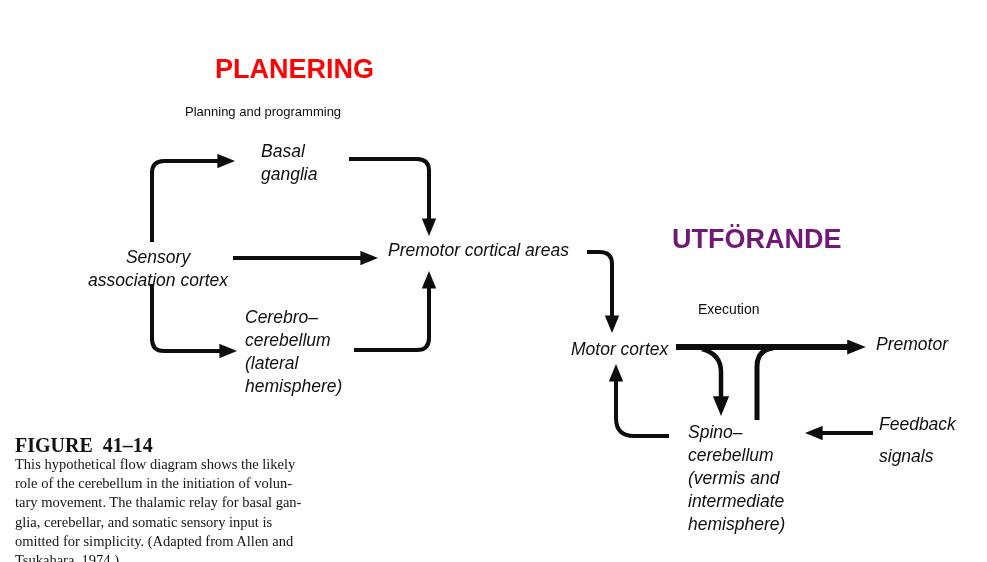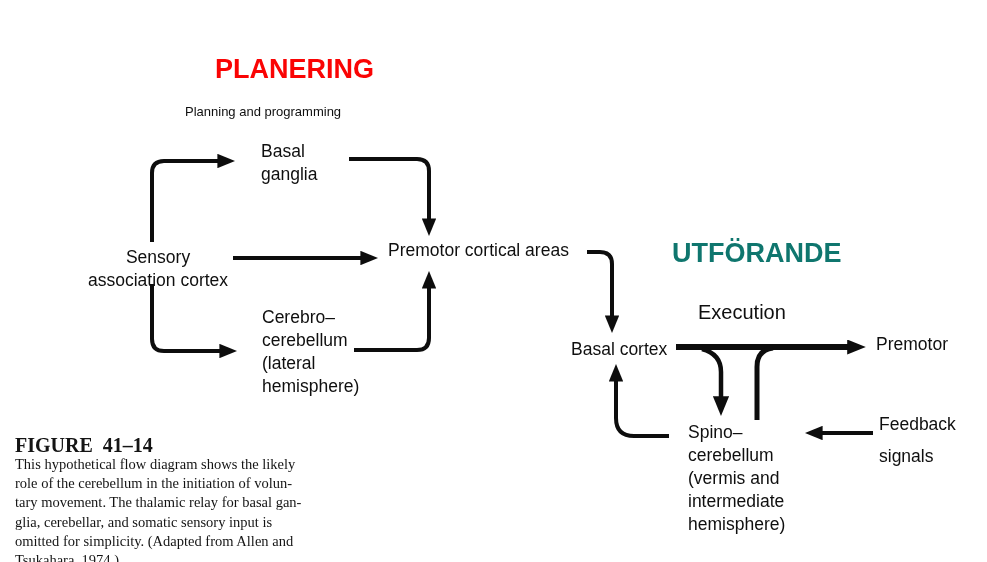--- a/index.html
+++ b/index.html
@@ -16,24 +16,25 @@
     font-size:27px;
     letter-spacing:0px;
     line-height:27px;
     white-space:nowrap;
   }
   .node{
     color:#0f0f0f;
     font-size:17.5px;
     line-height:23px;
     white-space:pre-line;
+    font-style:italic;
   }
   .phase{
     color:#0f0f0f;
-    font-size:20px;
+    font-size:14px;
     white-space:nowrap;
   }
   #arrows{position:absolute;left:0;top:0;}
   .caption{
     font-family:"Liberation Serif", serif;
     color:#141414;
     width:318px;
   }
   .caption-title{
     font-weight:bold;
@@ -70,35 +71,35 @@
       <path d="M587,252 L600,252 Q612,252 612,264 L612,317" stroke-width="4" marker-end="url(#ah)"></path>
       <path d="M676,347 L849,347" stroke-width="6" marker-end="url(#ahb)"></path>
       <path d="M702,349 Q721,354 721,372 L721,398" stroke-width="4.5" marker-end="url(#ah)"></path>
       <path d="M757,420 L757,367 Q757,350 773,348" stroke-width="5"></path>
       <path d="M669,436 L634,436 Q616,436 616,418 L616,380" stroke-width="4" marker-end="url(#ah)"></path>
       <path d="M873,433 L821,433" stroke-width="4" marker-end="url(#ah)"></path>
     </g>
   </svg>
 
   <div class="abs overlay-label" style="left: 215px; top: 56px; color: rgb(250, 4, 4);">PLANERING</div>
-  <div class="abs overlay-label" style="left: 672px; top: 240px; color: #0f766e;">UTFÖRANDE</div>
+  <div class="abs overlay-label" style="left: 672px; top: 226px; color: #701a75;">UTFÖRANDE</div>
 
   <div class="abs phase" style="left:185px;top:104px;font-size:13px;">Planning and programming</div>
   <div class="abs phase" style="left:698px;top:301px;">Execution</div>
 
   <div class="abs node" style="left:261px;top:140px;">Basal
 ganglia</div>
   <div class="abs node" style="left:88px;top:246px;text-align:center;">Sensory
 association cortex</div>
-  <div class="abs node" style="left:262px;top:306px;">Cerebro–
+  <div class="abs node" style="left:245px;top:306px;">Cerebro–
 cerebellum
 (lateral
 hemisphere)</div>
   <div class="abs node" style="left:388px;top:239px;white-space:nowrap;">Premotor cortical areas</div>
-  <div class="abs node" style="left:571px;top:338px;white-space:nowrap;">Basal cortex</div>
+  <div class="abs node" style="left:571px;top:338px;white-space:nowrap;">Motor cortex</div>
   <div class="abs node" style="left:876px;top:333px;white-space:nowrap;">Premotor</div>
   <div class="abs node" style="left:688px;top:421px;">Spino–
 cerebellum
 (vermis and
 intermediate
 hemisphere)</div>
   <div class="abs node" style="left:879px;top:408px;line-height:32px;">Feedback
 signals</div>
 
   <div class="abs caption" style="left:15px;top:436px;">

